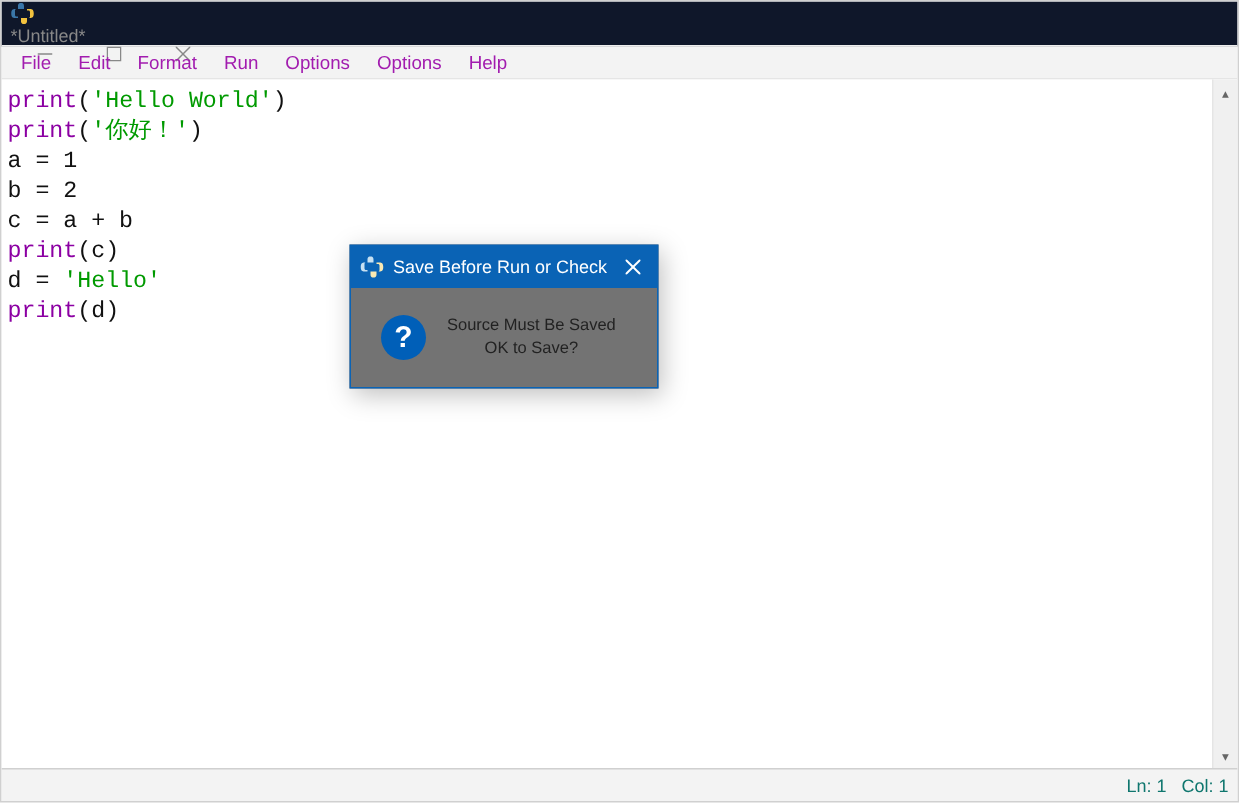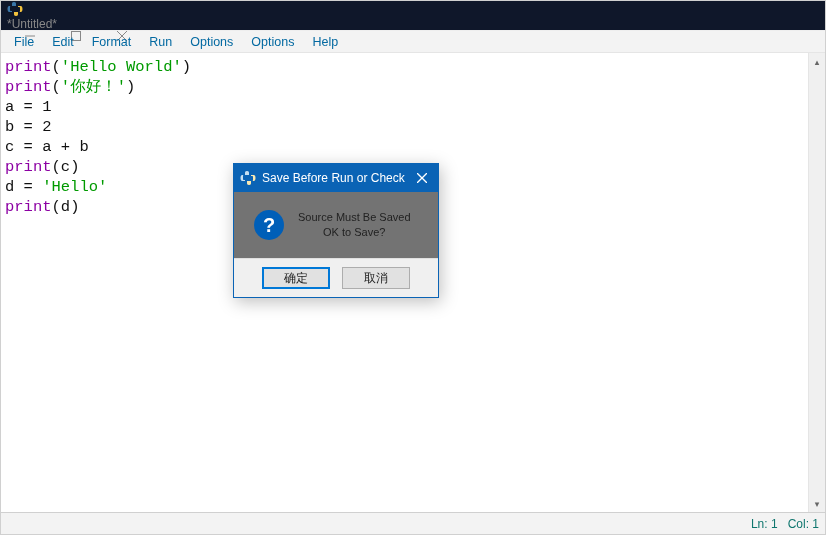--- a/index.html
+++ b/index.html
@@ -52,21 +52,21 @@
 
     
     .menubar {
       height: 22px;
       display: flex;
       align-items: center;
       padding: 0 4px;
       background: #f3f3f3;
       border-bottom: 1px solid #e5e5e5;
       font-size: 12.5px;
-      color: #0369a1;
+      color: #a21caf;
     }
     .menubar .menu-item {
       padding: 0 9px;
       line-height: 22px;
     }
 
     
     .editor-wrap {
       position: absolute;
       top: 52px;
@@ -257,17 +257,13 @@
         </svg>
     </div>
   </div>
   <div class="dlg-body">
     <div class="dlg-qmark">?</div>
     <div class="dlg-msg">
       <div>Source Must Be Saved</div>
       <div>OK to Save?</div>
     </div>
   </div>
-  <div class="dlg-buttons">
-    <div class="dlg-btn default">确定</div>
-    <div class="dlg-btn">取消</div>
-  </div>
 </div>
 
 </body></html>

